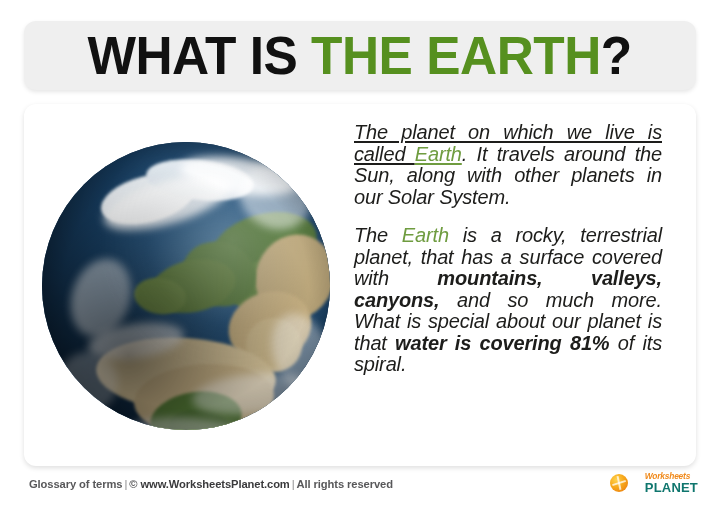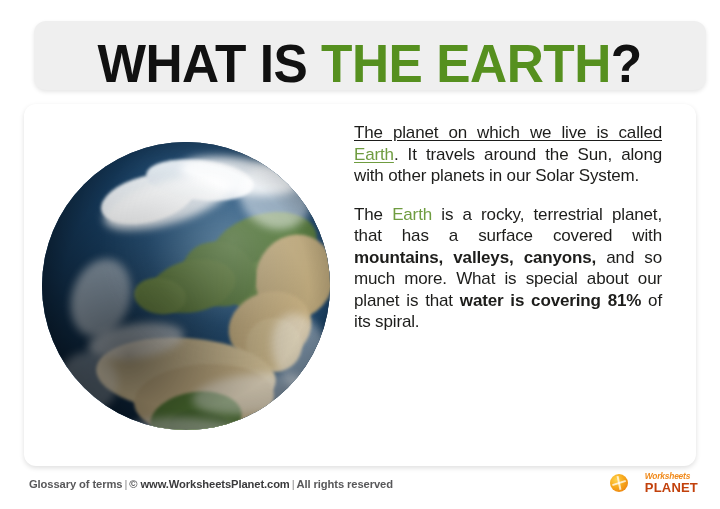--- a/index.html
+++ b/index.html
@@ -11,29 +11,29 @@
     height: 509px;
     background: #ffffff;
     font-family: "Liberation Sans", sans-serif;
     overflow: hidden;
     position: relative;
   }
 
   
   .title-card {
     position: absolute;
-    left: 34px;
+    left: 24px;
     top: 21px;
     width: 672px;
     height: 69px;
     background: #efefef;
     border-radius: 12px;
     box-shadow: 0 2px 4px rgba(0,0,0,0.10);
     display: flex;
-    align-items: flex-end;
+    align-items: center;
     justify-content: center;
     overflow: hidden;
   }
   .title-text {
     font-family: "Liberation Sans Narrow", "Liberation Sans", sans-serif;
     font-weight: bold;
     font-size: 53px;
     line-height: 53px;
     letter-spacing: -0.5px;
     white-space: nowrap;
@@ -142,26 +142,27 @@
   .text-col {
     position: absolute;
     left: 330px;
     top: 0px;
     width: 342px;
     height: 362px;
     padding: 18px 26px 0 0;
     box-sizing: border-box;
   }
   .para {
-    font-size: 17px;
+    font-size: 20px;
     line-height: 21.5px;
     color: #1d1d1b;
     text-align: justify;
     margin: 0 8px 17px 0;
     letter-spacing: -0.15px;
+    font-style: italic;
   }
   .para:last-child { margin-bottom: 0; }
   .b  { font-weight: bold; }
   .g  { color: #6f9c40; }
   .u  { text-decoration: underline; text-underline-offset: 2px; }
 
   
   .footer {
     position: absolute;
     left: 0;
@@ -214,21 +215,21 @@
   .logo-top {
     font-size: 8.4px;
     font-weight: bold;
     font-style: italic;
     color: #f08a1c;
     letter-spacing: -0.2px;
   }
   .logo-bottom {
     font-size: 13px;
     font-weight: bold;
-    color: #c2410c;
+    color: #0f766e;
     letter-spacing: 0.2px;
     margin-top: 1px;
   }
 </style>
 </head>
 <body>
 
 <div class="title-card">
   <div class="title-text"><span class="t-black">WHAT IS </span><span class="t-green">THE EARTH</span><span class="t-black">?</span></div>
 </div>

